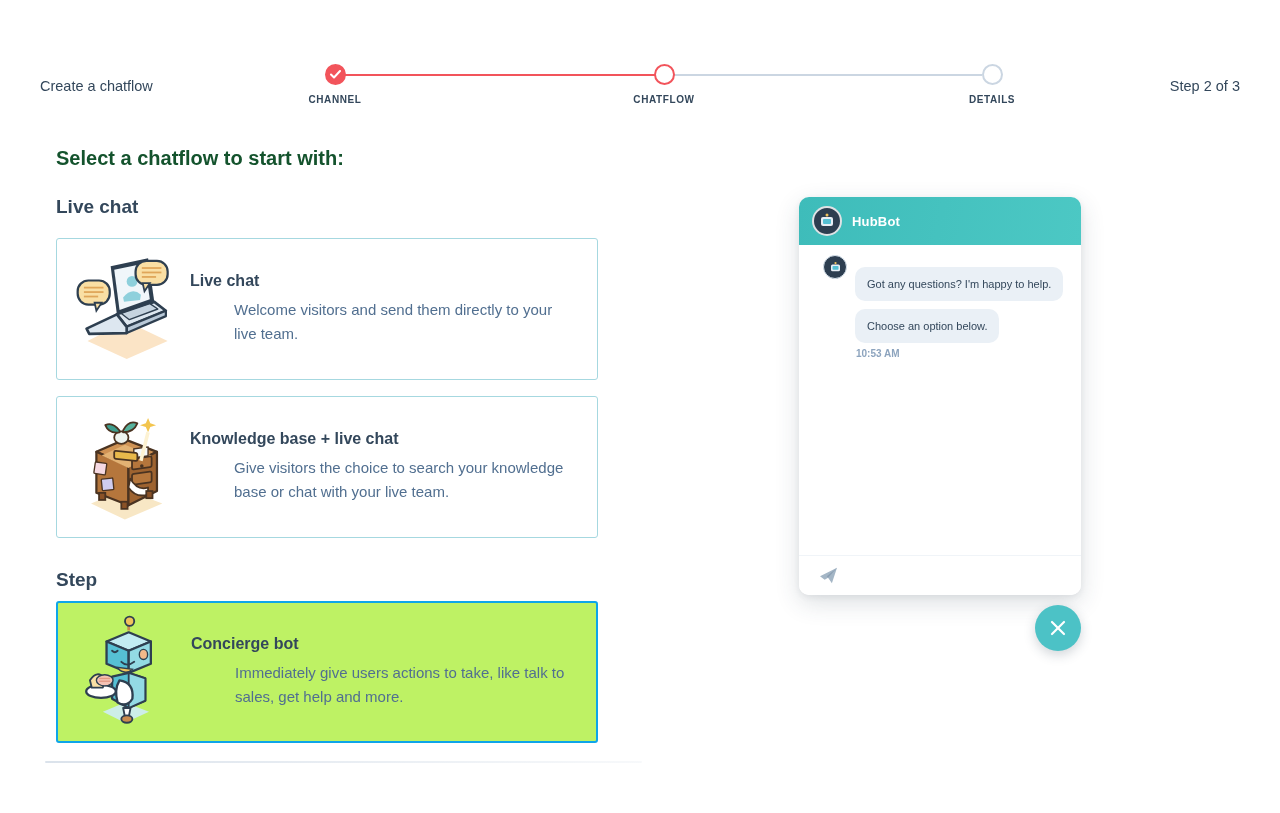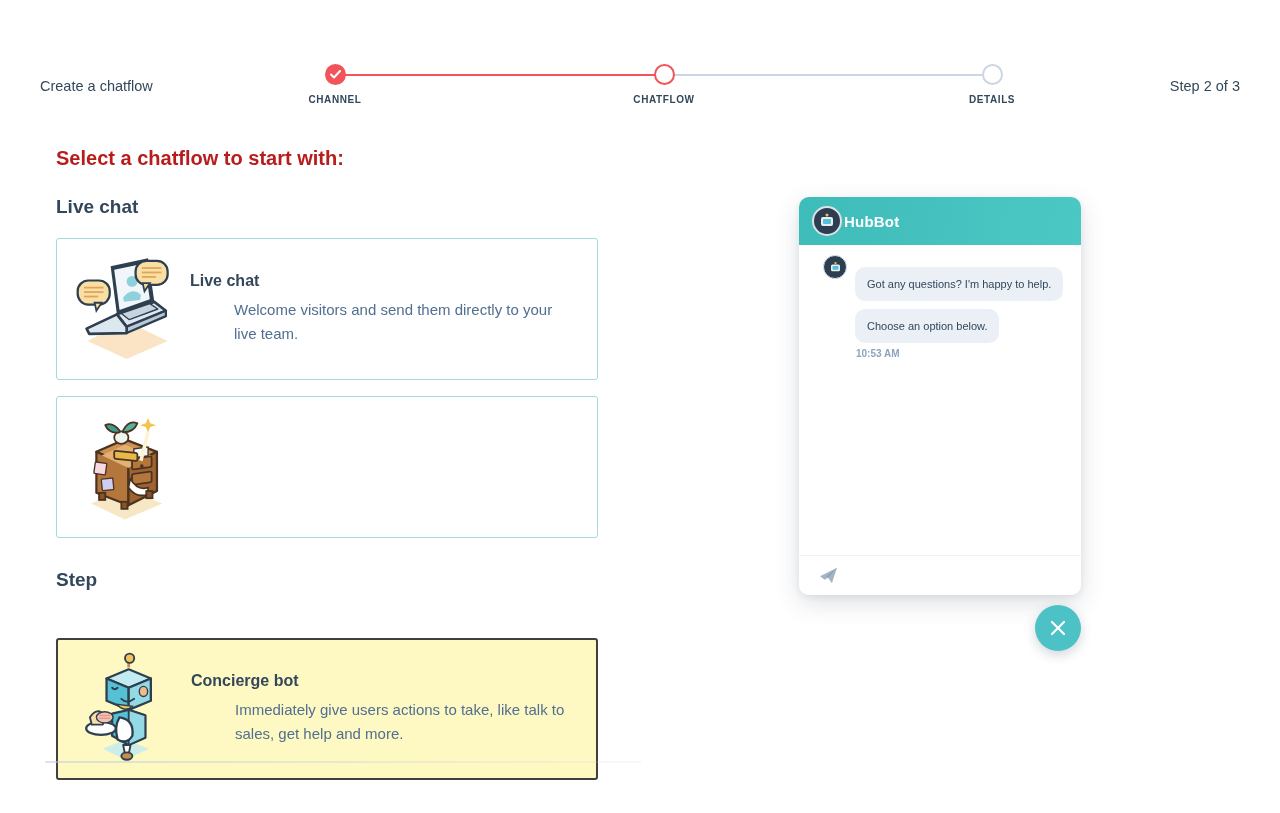--- a/index.html
+++ b/index.html
@@ -20,43 +20,43 @@
   .step-chatflow { left:604px; top:64px; }
   .step-details { left:932px; top:64px; }
 
   .step-circle { width:21px; height:21px; border-radius:50%; margin:0 auto; background:#fff; display:flex; align-items:center; justify-content:center; }
   .circle-complete { background:#f2545b; border:2px solid #f2545b; }
   .circle-current { background:#fff; border:2px solid #f2545b; }
   .circle-upcoming { background:#fff; border:2px solid #cbd6e2; }
   .step-label { margin-top:9px; font-size:10px; font-weight:bold; letter-spacing:0.6px; color:#33475b;text-align:center; }
 
   
-  .main-heading { position:absolute; left:56px; top:147px; font-size:20px; font-weight:bold; color:#b91c1c; }
+  .main-heading { position:absolute; left:56px; top:147px; font-size:20px; font-weight:bold; color:#14532d; }
   .section-title-1 { position:absolute; left:56px; top:196px; font-size:19px; font-weight:bold; color:#33475b; }
   .section-title-2 { position:absolute; left:56px; top:569px; font-size:19px; font-weight:bold; color:#33475b; }
 
   .card { position:absolute; left:56px; width:542px; height:142px; background:#ffffff; border:1px solid #a6d8e0; border-radius:3px; display:flex; align-items:center; cursor:pointer; }
   .card-1 { top:238px; }
   .card-2 { top:396px; }
-  .card-3 { top:638px; border:2px solid #404040; background:#fef9c3; }
+  .card-3 { top:601px; border:2px solid #0ea5e9; background:#bef264; }
 
   .card-illustration { width:133px; display:flex; align-items:center; justify-content:center; flex:0 0 133px; }
   .card-illustration svg { display:block; }
   .card-text { width:395px; padding-right:12px; }
   .card-title { font-size:16px; font-weight:bold; color:#33475b; margin-bottom:8px; }
   .card-desc { font-size:15px; color:#516f90; line-height:24px;margin-left:44px; }
 
   .bottom-fade { position:absolute; left:45px; top:761px; width:597px; height:2px;
     background:linear-gradient(to right, rgba(189,203,219,0.55), rgba(189,203,219,0.12)); border-radius:2px; }
 
   
   .chat-widget { position:absolute; left:799px; top:197px; width:282px; height:398px; background:#ffffff; border-radius:10px; box-shadow:0 8px 24px rgba(45,62,80,0.16), 0 2px 6px rgba(45,62,80,0.08); }
   .chat-header { position:absolute; left:0; top:0; width:282px; height:48px; border-radius:10px 10px 0 0; background:linear-gradient(100deg,#3ebcba 0%,#4cc8c4 100%); display:flex; align-items:center; padding-left:13px; }
   .chat-header-avatar { width:30px; height:30px; border-radius:50%; background:#2d3e50; border:2px solid rgba(255,255,255,0.85); display:flex; align-items:center; justify-content:center; overflow:hidden; }
-  .chat-header-name { color:#ffffff; font-size:15px; font-weight:bold; margin-left:2px; letter-spacing:0.2px; }
+  .chat-header-name { color:#ffffff; font-size:13px; font-weight:bold; margin-left:10px; letter-spacing:0.2px; }
 
   .chat-body { position:absolute; left:0; top:48px; width:282px; bottom:40px; }
   .msg-avatar { position:absolute; left:24px; top:10px; width:24px; height:24px; border-radius:50%; background:#2d3e50; border:1px solid #d7e2ec; display:flex; align-items:center; justify-content:center; overflow:hidden; }
   .bubble { position:absolute; left:56px; background:#eaf0f6; border-radius:10px; font-size:11px; color:#33475b; padding:11px 12px; white-space:nowrap; }
   .bubble-1 { top:22px; }
   .bubble-2 { top:64px; }
   .msg-timestamp { position:absolute; left:57px; top:103px; font-size:10px; color:#8da4be;font-weight:bold; }
 
   .chat-footer { position:absolute; left:0; bottom:0; width:282px; height:40px; border-top:1px solid #f0f4f8; border-radius:0 0 10px 10px; background:#fff; display:flex; align-items:center; padding-left:20px; }
   .send-button { width:22px; height:18px; background:none; border:none; cursor:pointer; padding:0; display:flex; align-items:center; }
@@ -148,20 +148,24 @@
         <path d="M54 22 Q60 10 70 14 Q66 24 54 24 Z" fill="#57b29d" stroke="#4a3321" stroke-width="2" stroke-linejoin="round"></path>
         <rect x="22" y="58" width="13" height="13" rx="1" fill="#f6d9e2" stroke="#4a3321" stroke-width="1.5" transform="rotate(8 28 64)"></rect>
         <rect x="30" y="76" width="13" height="13" rx="1" fill="#cfcdf0" stroke="#4a3321" stroke-width="1.5" transform="rotate(-6 36 82)"></rect>
         <rect x="27" y="92" width="7" height="8" fill="#8a5227" stroke="#4a3321" stroke-width="2"></rect>
         <rect x="52" y="102" width="7" height="8" fill="#8a5227" stroke="#4a3321" stroke-width="2"></rect>
         <rect x="80" y="90" width="7" height="8" fill="#8a5227" stroke="#4a3321" stroke-width="2"></rect>
         <polygon points="82,8 84.5,14 91,16 84.5,18 82,24 79.5,18 73,16 79.5,14" fill="#f3c54e"></polygon>
         <line x1="82" y1="24" x2="74" y2="56" stroke="#fdf2d2" stroke-width="4"></line>
       </svg>
     </div>
+    <div class="card-text">
+      <div class="card-title">Knowledge base + live chat</div>
+      <div class="card-desc">Give visitors the choice to search your knowledge base or chat with your live team.</div>
+    </div>
   </div>
 
   <div class="card card-3">
     <div class="card-illustration">
       <svg width="96" height="118" viewBox="0 0 104 126">
         <polygon points="28,106 52,96 78,106 52,118" fill="#cdeee8"></polygon>
         <line x1="56" y1="18" x2="56" y2="10" stroke="#c98b4e" stroke-width="3"></line>
         <circle cx="57" cy="8" r="5" fill="#f0c35c" stroke="#2e3f50" stroke-width="2"></circle>
         <polygon points="32,30 56,20 80,30 56,40" fill="#c2ecf2" stroke="#2e3f50" stroke-width="2.5" stroke-linejoin="round"></polygon>
         <polygon points="32,30 56,40 56,64 32,54" fill="#56c0d4" stroke="#2e3f50" stroke-width="2.5" stroke-linejoin="round"></polygon>

